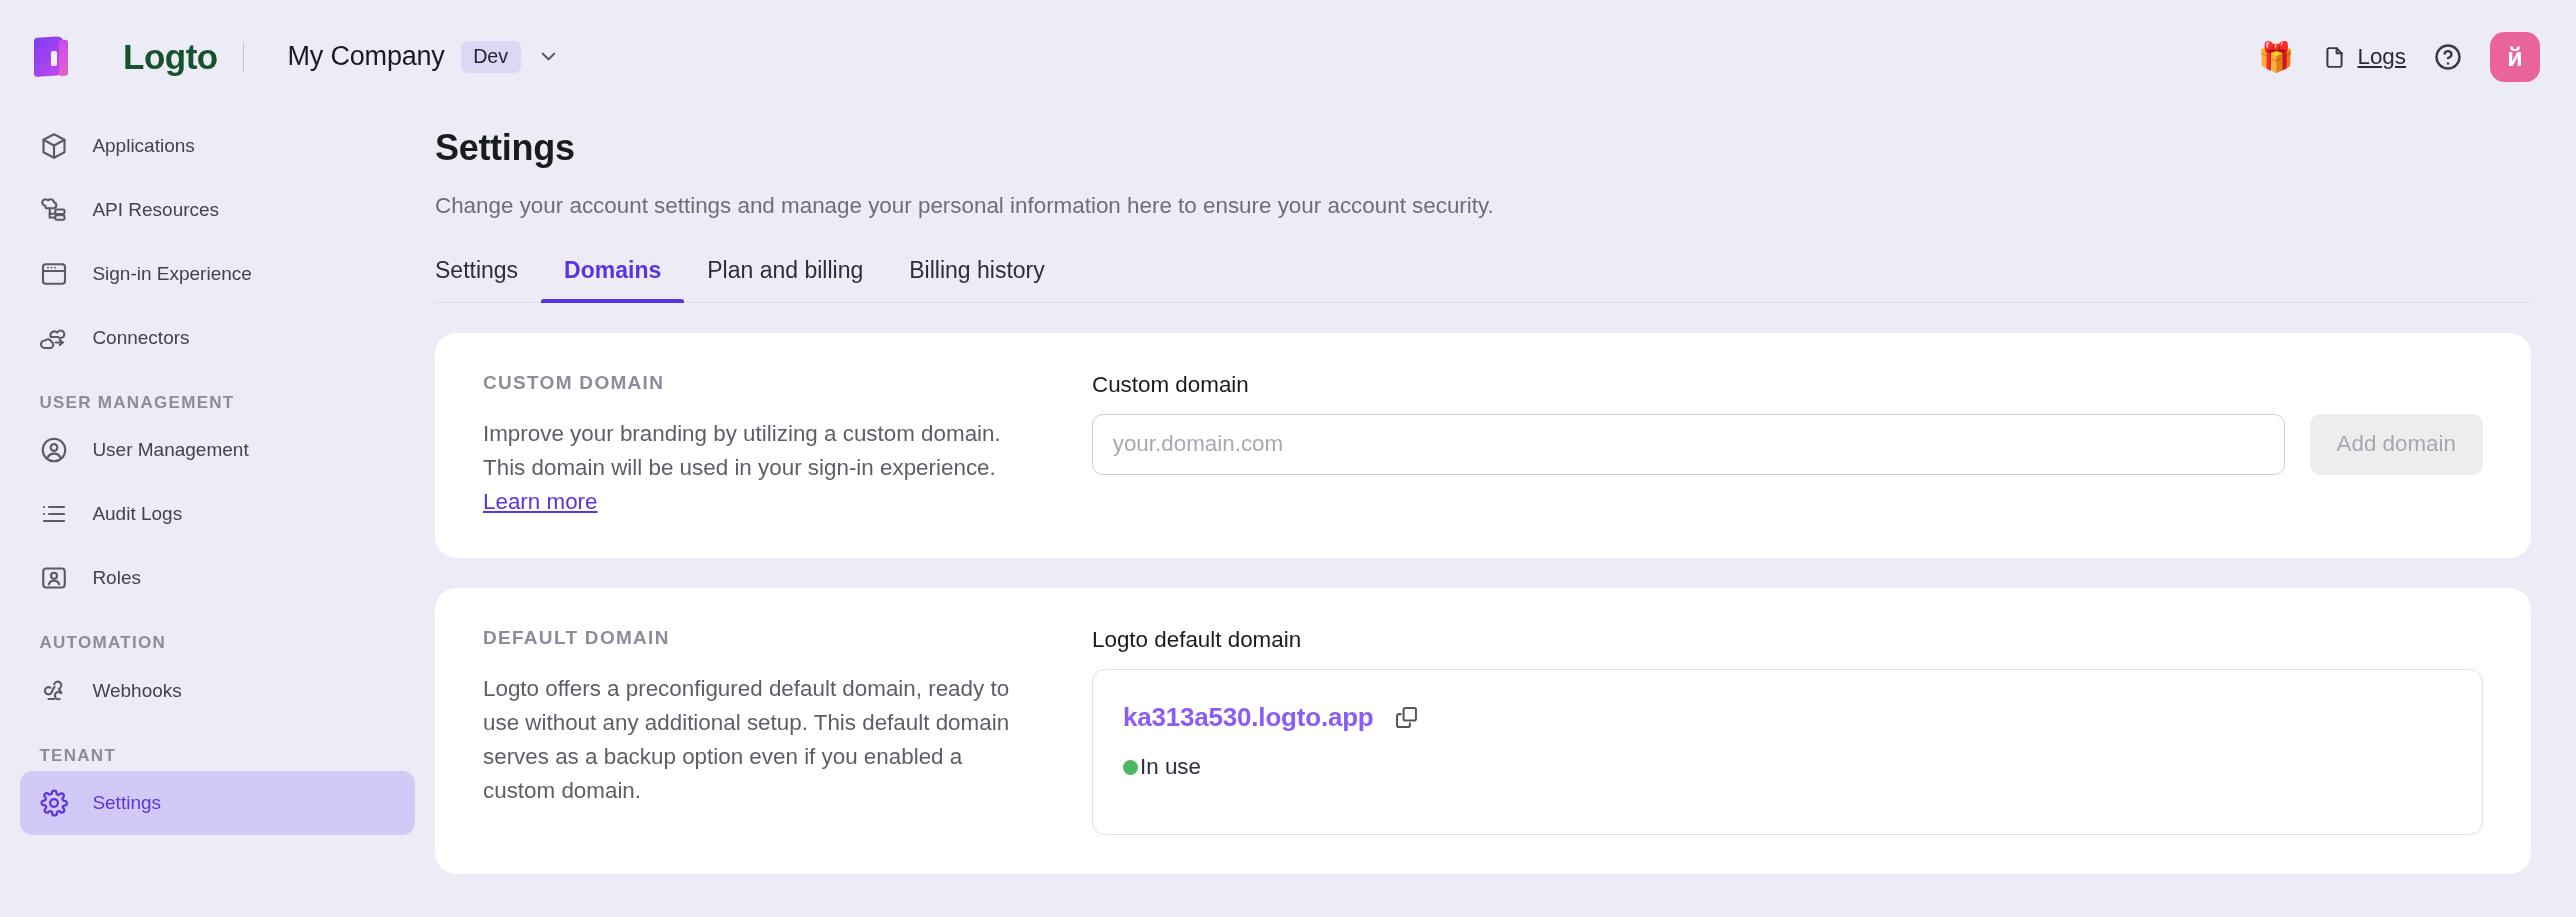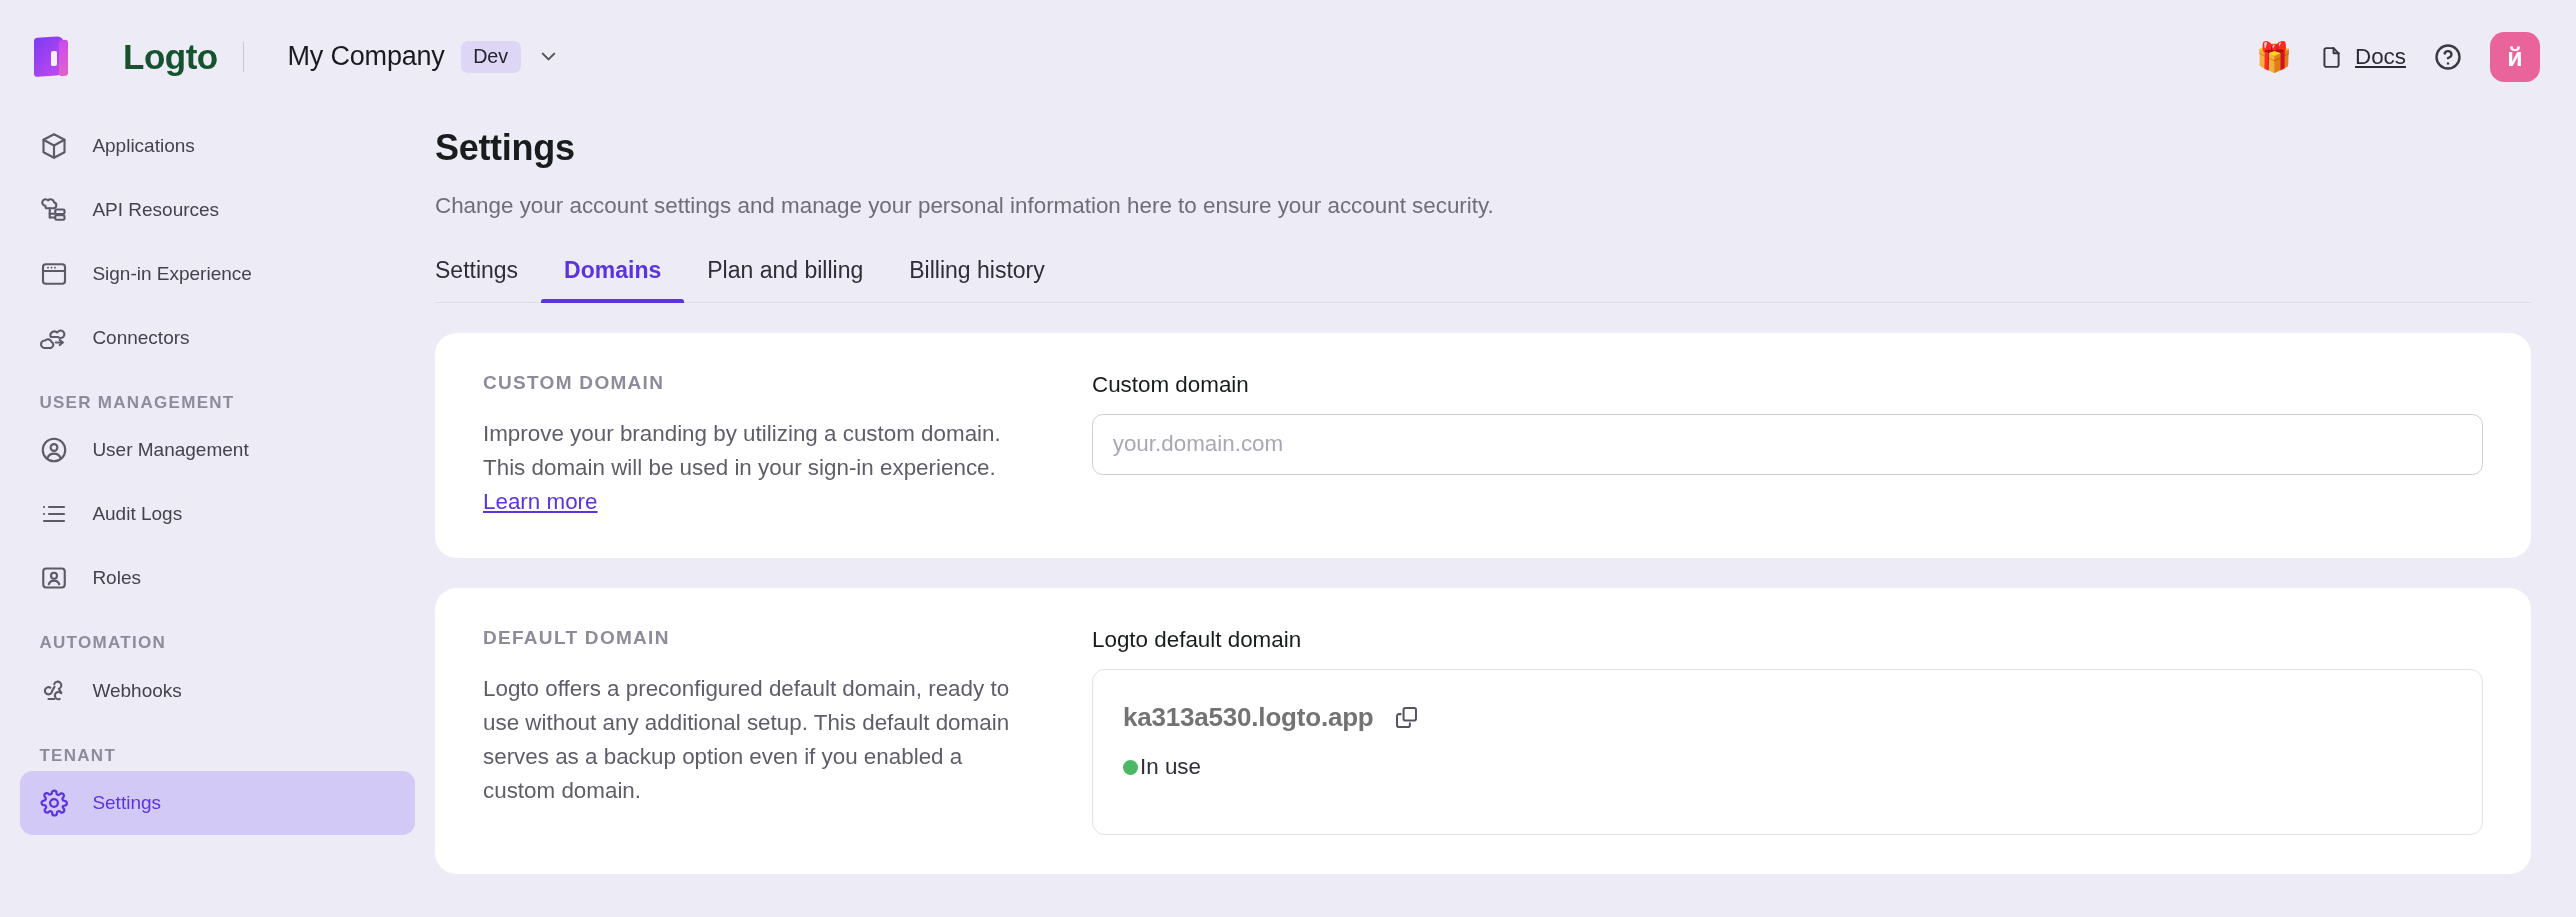--- a/index.html
+++ b/index.html
@@ -280,21 +280,21 @@
     border-radius: 12.5px;
     padding: 32px 30px;
     min-height: 166px;
   }
   .domain-name {
     display: flex;
     align-items: center;
     gap: 19.7px;
     font-size: 26px;
     font-weight: 700;
-    color: #737373;
+    color: #8b5cf6;
     letter-spacing: -0.2px;
   }
   .copy-btn { width: 27px; height: 27px; color: #56545E; display:block; }
 
   .status-row {
     display: flex;
     align-items: center;
     gap: 2px;
     margin-top: 21.5px;
     font-size: 22.4px;
@@ -336,21 +336,21 @@
   <div class="topbar-right">
     <span class="gift-icon">🎁</span>
 
     <a class="docs-link" href="#">
       <span class="icon-24">
         <svg viewBox="0 0 24 24" fill="none" stroke="currentColor" stroke-width="1.9" stroke-linecap="round" stroke-linejoin="round">
           <path d="M14 3H7a1.8 1.8 0 0 0-1.8 1.8v14.4A1.8 1.8 0 0 0 7 21h10a1.8 1.8 0 0 0 1.8-1.8V8z"></path>
           <polyline points="14 3 14 8 19 8"></polyline>
         </svg>
       </span>
-      <span>Docs</span>
+      <span>Logs</span>
     </a>
 
     <span class="icon-24" style="width:30px;height:30px;">
       <svg viewBox="0 0 24 24" fill="none" stroke="currentColor" stroke-width="1.9" stroke-linecap="round" stroke-linejoin="round">
         <circle cx="12" cy="12" r="9.2"></circle>
         <path d="M9.3 9.2a2.8 2.8 0 0 1 5.45.9c0 1.9-2.8 2.8-2.8 2.8"></path>
         <line x1="12" y1="17.2" x2="12.01" y2="17.2"></line>
       </svg>
     </span>
 
@@ -492,20 +492,21 @@
 
     <section class="card">
       <div class="card-left">
         <div class="eyebrow">CUSTOM DOMAIN</div>
         <p class="card-desc"><span>Improve your branding by utilizing a custom domain. This domain will be used in your sign-in experience. </span><a class="link" href="#">Learn more</a></p>
       </div>
       <div class="card-right">
         <div class="field-label">Custom domain</div>
         <div class="field-row">
           <input class="text-input" type="text" placeholder="your.domain.com" style="">
+          <button class="btn-disabled" disabled="">Add domain</button>
         </div>
       </div>
     </section>
 
     <section class="card">
       <div class="card-left">
         <div class="eyebrow">DEFAULT DOMAIN</div>
         <p class="card-desc">Logto offers a preconfigured default domain, ready to use without any additional setup. This default domain serves as a backup option even if you enabled a custom domain.</p>
       </div>
       <div class="card-right">

